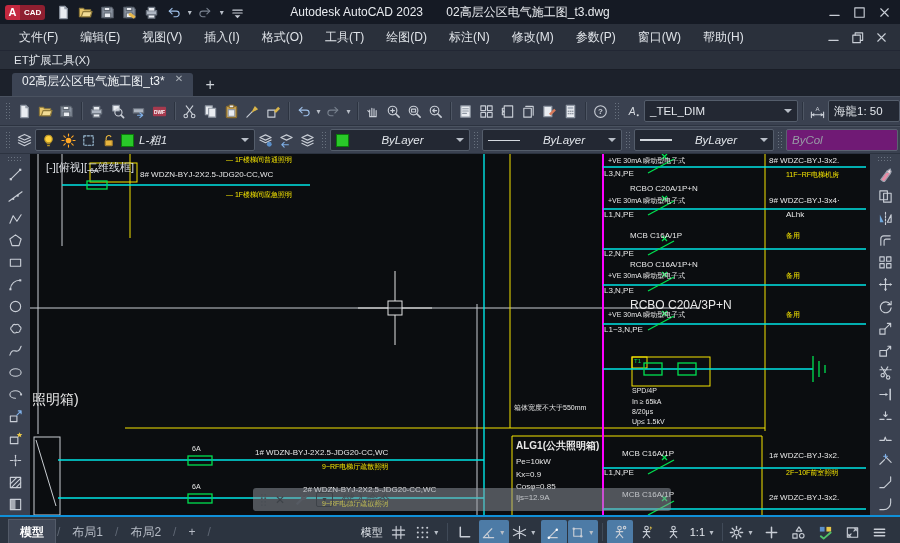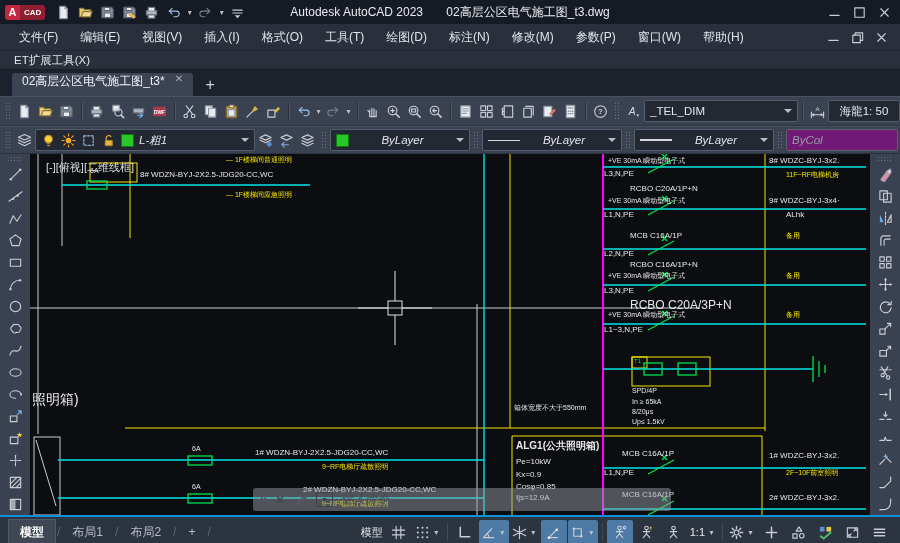--- a/index.html
+++ b/index.html
@@ -402,21 +402,21 @@
     <span class="tsep"></span>
     <span class="tbtn">
         <svg class="isvg" viewBox="0 0 16 16">
           <line x1="1.5" y1="11.5" x2="14.5" y2="11.5"></line>
           <path d="M1.5 11.5l3-1.8v3.6zM14.5 11.5l-3-1.8v3.6z" fill="#c9ced6" stroke="none"></path>
           <line x1="1.5" y1="8.5" x2="1.5" y2="14.5"></line>
           <line x1="14.5" y1="8.5" x2="14.5" y2="14.5"></line>
           <text x="8" y="7" font-size="6.5" fill="#c9ced6" stroke="none" text-anchor="middle">A</text>
         </svg>
       </span>
-    <div class="combo" style="flex:1;min-width:60px;justify-content:center">
+    <div class="combo" style="flex:1;min-width:60px;justify-content:flex-start">
       <span>海龍1: 50</span>
     </div>
   </div>
 
   <div class="toolbar" id="tb2">
     <span class="grip"></span>
     <span class="tbtn">
         <svg class="isvg" viewBox="0 0 16 16">
           <path d="M8 1.5l6.5 3L8 7.5l-6.5-3z"></path>
           <path d="M1.5 7.5L8 10.5l6.5-3"></path>

